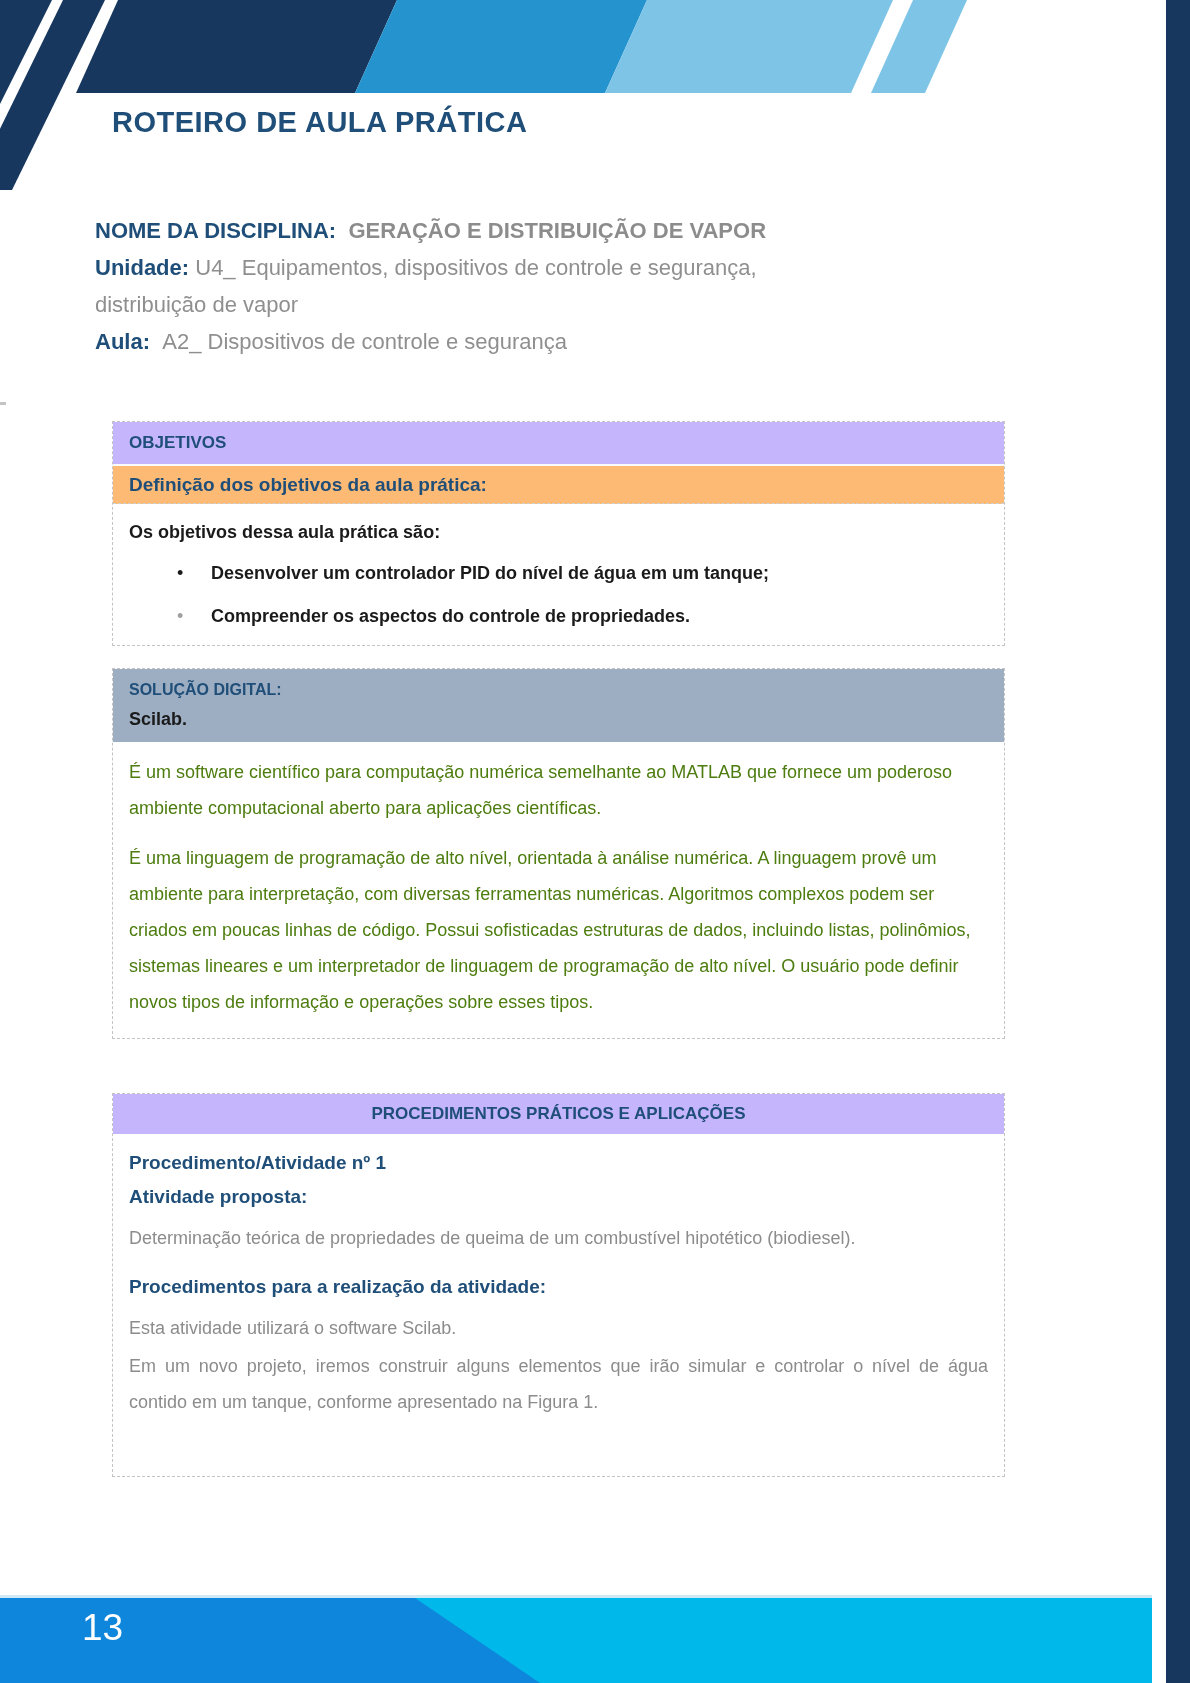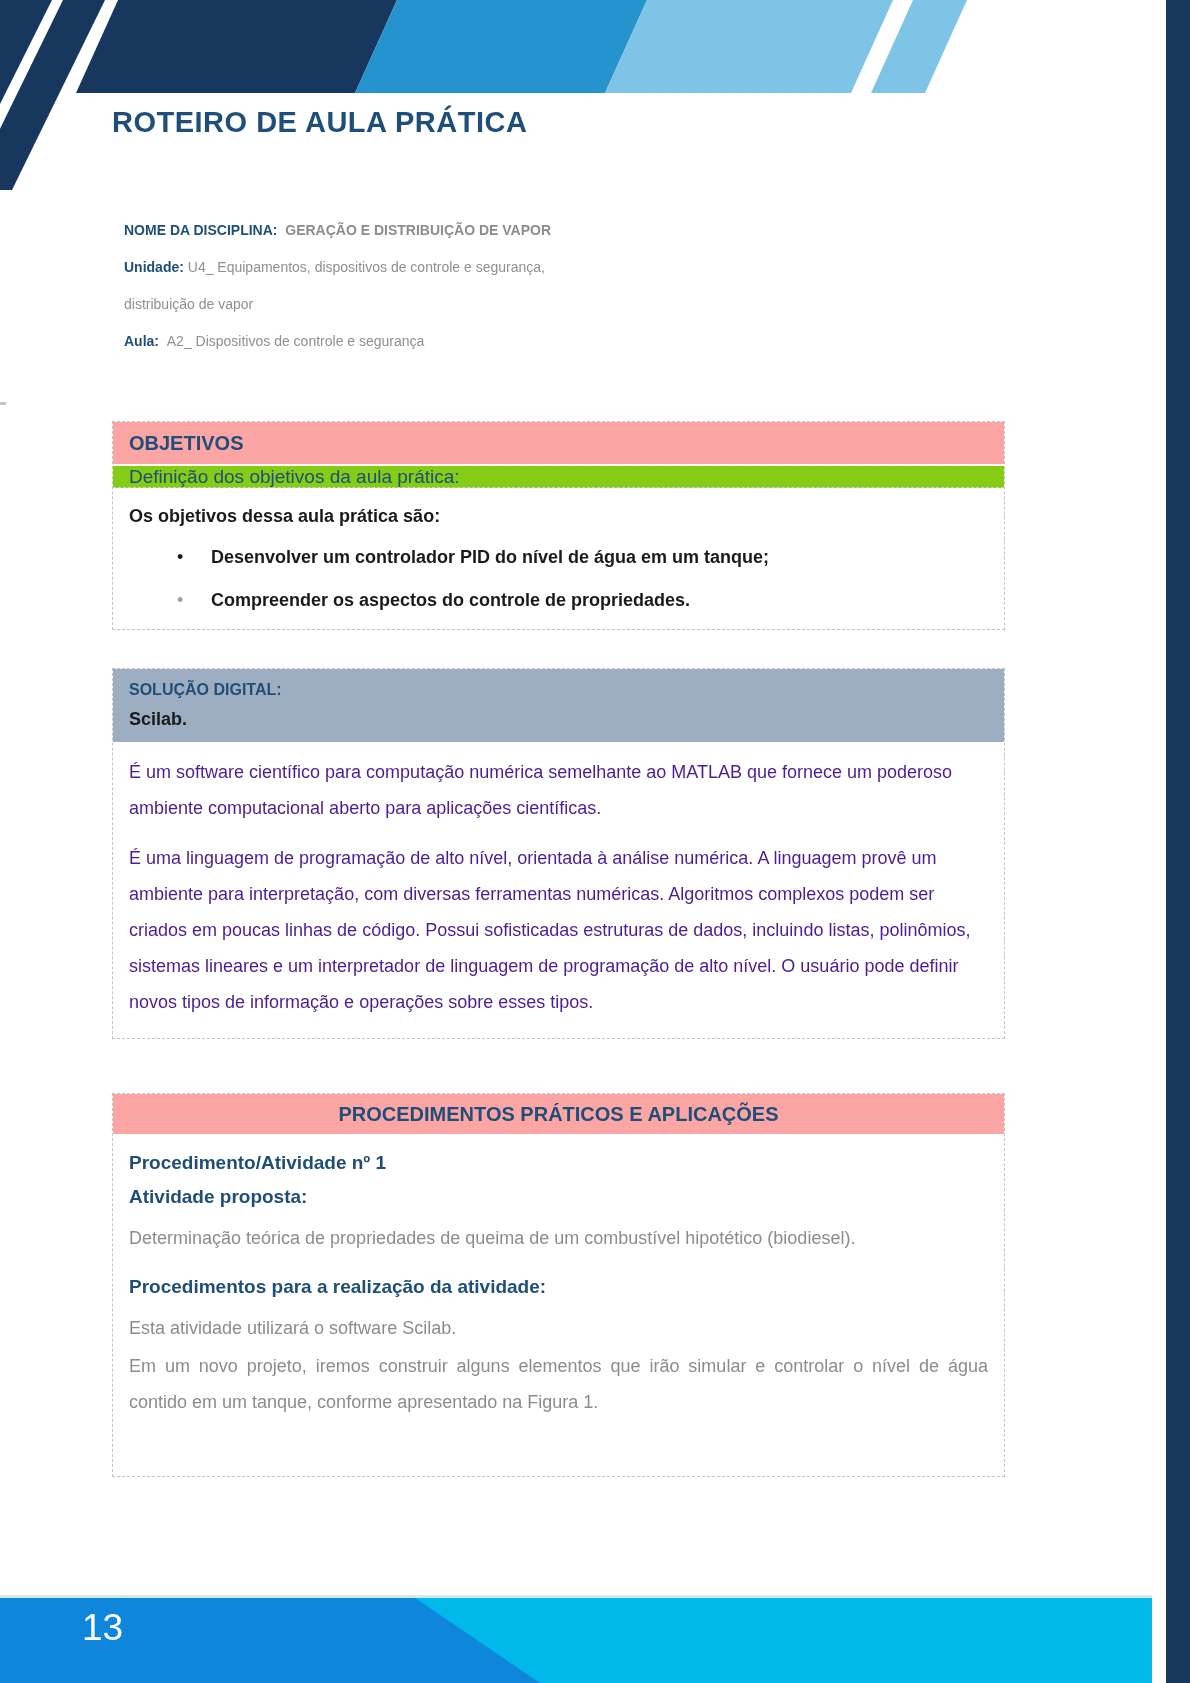--- a/index.html
+++ b/index.html
@@ -13,49 +13,49 @@
   }
   
   .header-art { position:absolute; top:0; left:0; }
   
   .right-bar { position:absolute; top:0; right:0; width:24px; height:1683px; background:#17375E; }
   
   .doc-title {
     position:absolute; left:112px; top:106px;
     font-size:29px; font-weight:bold; color:#1F4E79; letter-spacing:.5px;
   }
-  .meta { position:absolute; left:124px; top:212px; width:880px; font-size:14px; line-height:37px; }
+  .meta { position:absolute; left:95px; top:212px; width:880px; font-size:22px; line-height:37px; }
   .meta .lbl { font-weight:bold; color:#1F4E79; }
   .meta .val-strong { font-weight:bold; color:#8C8C8C; }
   .meta .val { color:#8F8F8F; }
   .edge-tick { position:absolute; left:0; top:402px; width:6px; height:3px; background:#C4C4C4; }
   
   .section { position:absolute; left:112px; width:893px; border:1px dashed #C4C4C4; background:#fff; }
   .sec-bar {
-    background:#fca5a5; padding:0 16px; display:flex; align-items:center;
-    font-weight:bold; color:#1F4E79; font-size:20px;
+    background:#c4b5fd; padding:0 16px; display:flex; align-items:center;
+    font-weight:bold; color:#1F4E79; font-size:17px;
   }
   .sec-bar.h42 { height:42px; }
   .sec-bar.h40 { height:40px;justify-content:center; }
   .sub-bar {
-    background:#84cc16; border-top:2px solid #FBFBFB; border-bottom:1px dashed #CFCFCF;
-    height:24px; display:flex; align-items:center; padding:0 16px;
-    font-weight:normal; color:#1F4E79; font-size:19px;
+    background:#fdba74; border-top:2px solid #FBFBFB; border-bottom:1px dashed #CFCFCF;
+    height:40px; display:flex; align-items:center; padding:0 16px;
+    font-weight:bold; color:#1F4E79; font-size:19px;
   }
   .sec-bar-multi { background:#9DAEC2; padding:12px 16px 12px 16px; }
   .sec-bar-multi .l1 { font-weight:bold; color:#1F4E79; font-size:16px; }
   .sec-bar-multi .l2 { font-weight:bold; color:#1A1A1A; font-size:18px; margin-top:10px; }
   .body-pad { padding:12px 16px 18px 16px; }
   .intro { font-size:18px; font-weight:bold; color:#1A1A1A; margin:6px 0 20px 0; }
   .bullet-row { display:flex; margin:0 0 0 48px; }
   .bullet-row + .bullet-row { margin-top:22px; }
   .bullet-marker { width:34px; font-size:18px; color:#1A1A1A; }
   .bullet-marker.gray { color:#A0A0A0; }
   .bullet-text { font-size:18px; font-weight:bold; color:#1A1A1A; }
-  .para { font-size:18px; color:#4c1d95; line-height:36px; }
+  .para { font-size:18px; color:#4d7c0f; line-height:36px; }
   .para + .para { margin-top:14px; }
   .proc-h { font-size:19px; font-weight:bold; color:#1F4E79; }
   .proc-body > div { margin-bottom:12px; }
   .gray-line { font-size:18px; color:#8C8C8C; line-height:36px; }
   .just { text-align:justify; }
   
   .footer-band {
     position:absolute; left:0; top:1595px; width:1152px; height:88px;
     background:#00B9EA; border-top:3px solid #CFE9F6;
   }

